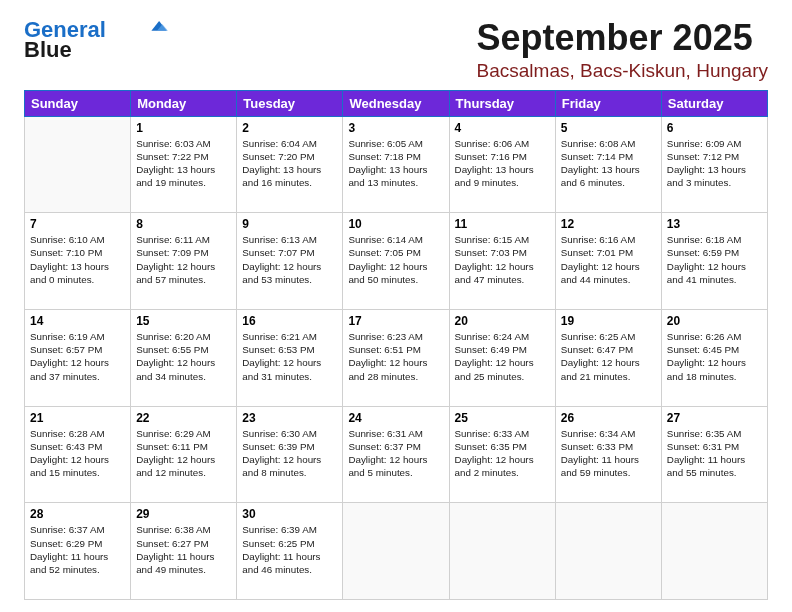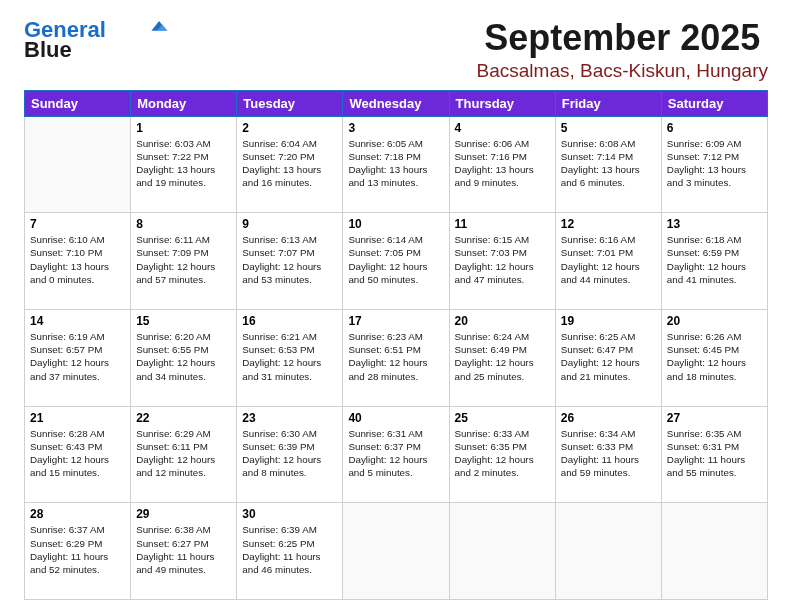--- a/index.html
+++ b/index.html
@@ -29,21 +29,21 @@
       align-items: flex-start;
     }
     .logo-text {
       font-size: 22px;
       font-weight: bold;
       color: #1a1a1a;
       line-height: 1.1;
     }
     .logo-text span.blue { color: #1a6ec7; }
     .title-block {
-      text-align: center;
+      text-align: left;
     }
     .month-title {
       font-size: 36px;
       font-weight: bold;
       color: #1a1a1a;
       line-height: 1.1;
     }
     .location-title {
       font-size: 19px;
       color: #7f1d1d;
@@ -289,21 +289,21 @@
 and 12 minutes.</div>
           </td>
           <td>
             <span class="day-num">23</span>
             <div class="cell-text">Sunrise: 6:30 AM
 Sunset: 6:39 PM
 Daylight: 12 hours
 and 8 minutes.</div>
           </td>
           <td>
-            <span class="day-num">40</span>
+            <span class="day-num">24</span>
             <div class="cell-text">Sunrise: 6:31 AM
 Sunset: 6:37 PM
 Daylight: 12 hours
 and 5 minutes.</div>
           </td>
           <td>
             <span class="day-num">25</span>
             <div class="cell-text">Sunrise: 6:33 AM
 Sunset: 6:35 PM
 Daylight: 12 hours

